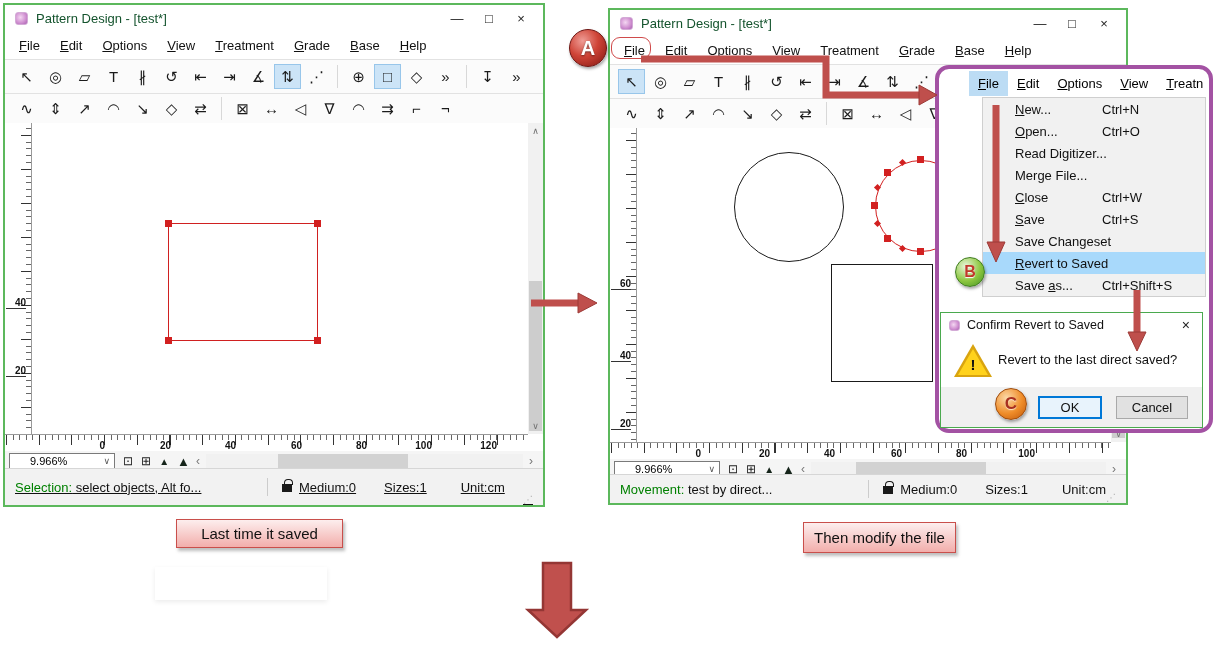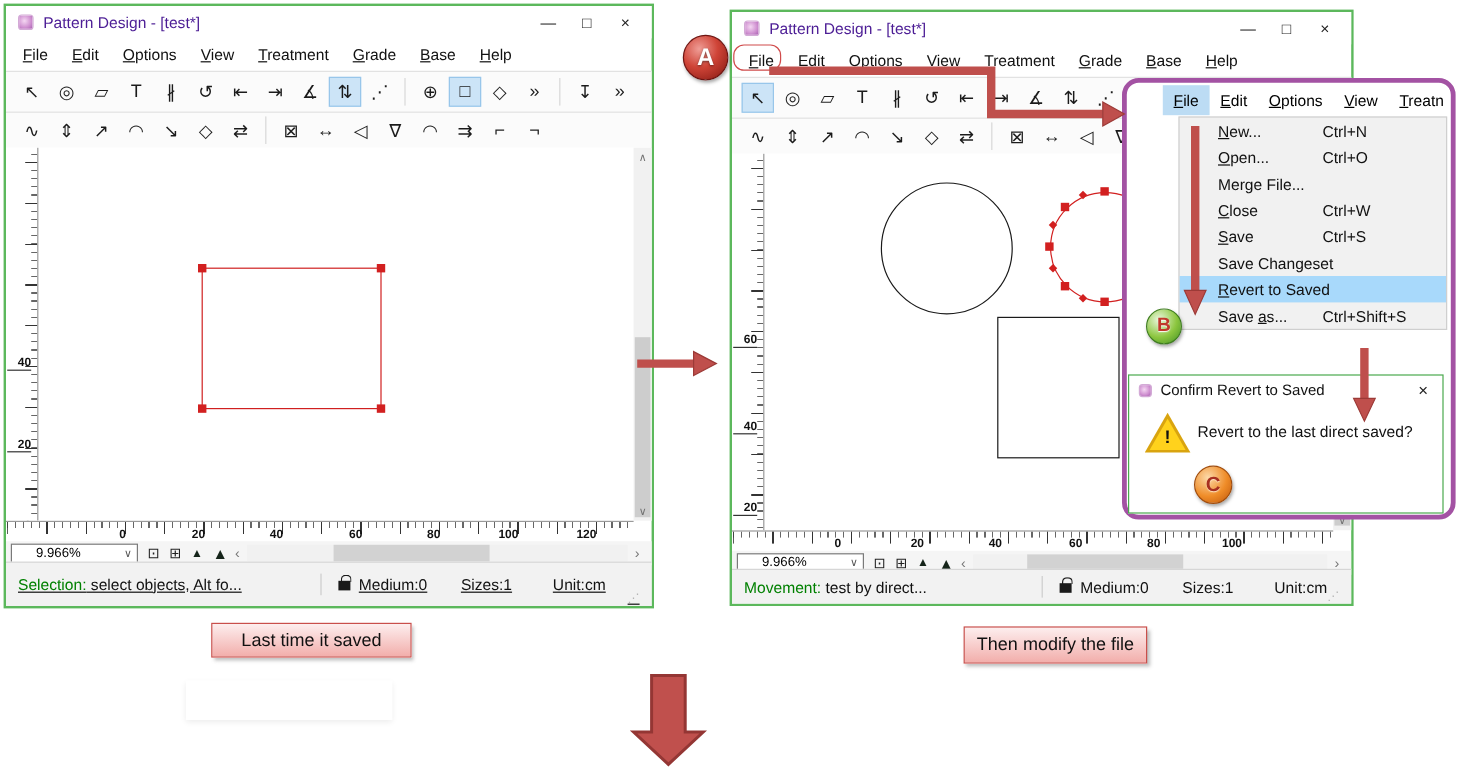--- a/index.html
+++ b/index.html
@@ -8,21 +8,21 @@
   #stage { position:relative; width:1222px; height:650px; background:#fff; }
 
   
   .pd-window { position:absolute; background:#fff; border:2px solid #5cb85c; z-index:1; }
   #winL { left:3px; top:3px; width:542px; height:504px; }
   #winR { left:608px; top:8px; width:520px; height:497px; }
 
   .titlebar { height:27px; display:flex; align-items:center; padding:0 6px 0 10px; background:#fff; }
   .app-icon { width:13px; height:13px; border-radius:3px; flex:0 0 auto;
     background: radial-gradient(circle at 40% 40%, #f4d7f2, #cf8fd0 60%, #a85fb0); border:1px solid #d3aad6; }
-  .title-text { margin-left:8px; font-size:13px; color:#4c1d95; white-space:nowrap; }
+  .title-text { margin-left:8px; font-size:13px; color:#14532d; white-space:nowrap; }
   .win-controls { margin-left:auto; display:flex; align-items:center; }
   .win-btn { width:32px; height:22px; display:flex; align-items:center; justify-content:center;
     font-size:13px; color:#222; }
 
   .menubar { height:27px; display:flex; align-items:center; font-size:13px; color:#111; padding-left:4px; }
   .menu-item { padding:4px 10px; white-space:nowrap; }
   .menu-item.active { background:#bcdcf4; }
 
   .toolbar { display:flex; align-items:center; border-top:1px solid #e2e2e2; background:#fbfbfb;
     padding-left:7px; overflow:hidden; }
@@ -402,20 +402,23 @@
     <div class="pp-dropdown">
         <div class="pm-row">
           <span><u>N</u>ew...</span>
           <span class="pm-sc">Ctrl+N</span>
         </div>
         <div class="pm-row">
           <span><u>O</u>pen...</span>
           <span class="pm-sc">Ctrl+O</span>
         </div>
         <div class="pm-row">
+          <span>Read Digitizer...</span>
+        </div>
+        <div class="pm-row">
           <span>Merge File...</span>
         </div>
         <div class="pm-row">
           <span><u>C</u>lose</span>
           <span class="pm-sc">Ctrl+W</span>
         </div>
         <div class="pm-row">
           <span><u>S</u>ave</span>
           <span class="pm-sc">Ctrl+S</span>
         </div>
@@ -439,20 +442,24 @@
       <span class="dlg-close">×</span>
     </div>
     <div class="dlg-body">
       <span class="warn">
         <span class="t1"></span>
           <span class="t2"></span>
         <span class="ex">!</span>
       </span>
       <span class="dlg-msg">Revert to the last direct saved?</span>
     </div>
+    <div class="dlg-footer">
+      <span class="btn btn-ok">OK</span>
+      <span class="btn btn-cancel">Cancel</span>
+    </div>
   </div>
 
   <div id="fileOval"></div>
 
   <svg id="overlay" width="1222" height="650">
 
     <g>
       <line x1="531" y1="303" x2="579" y2="303" stroke="#bf4f4c" stroke-width="7"></line>
       <polygon points="578,293 597,303 578,313" fill="#bf4f4c" stroke="#9c3a37" stroke-width="1"></polygon>
     </g>

